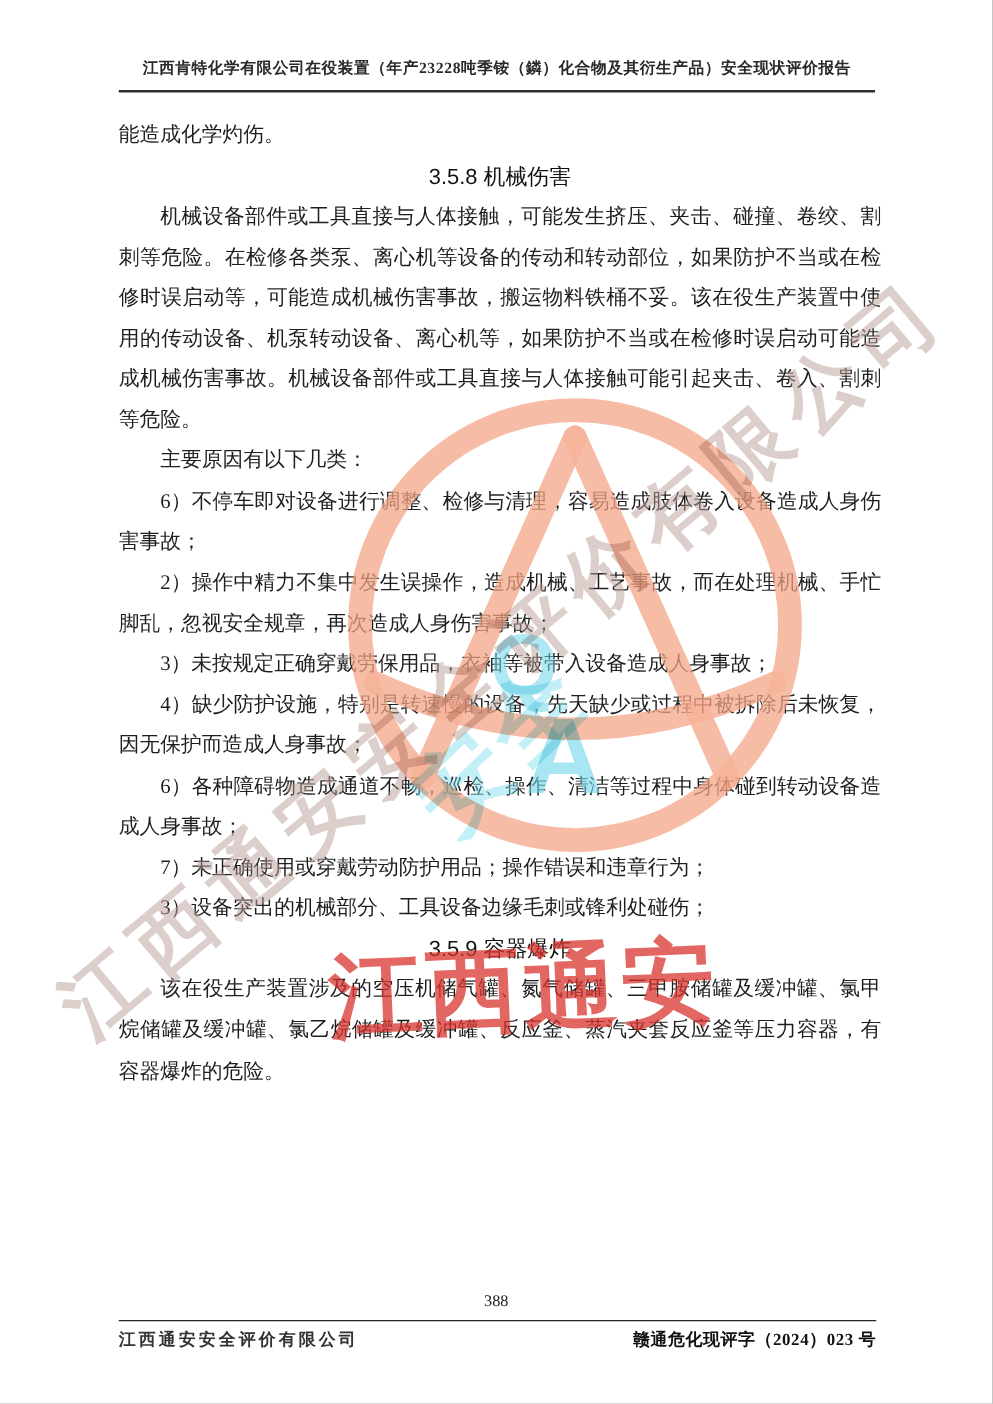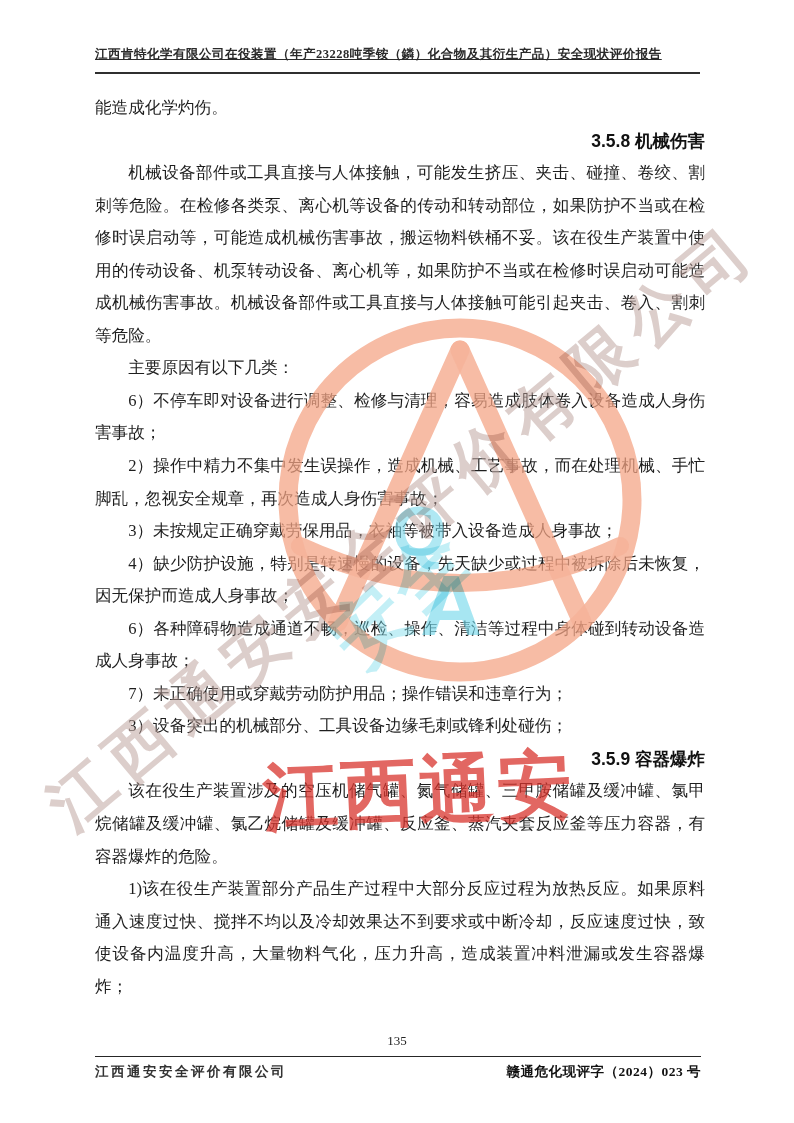--- a/index.html
+++ b/index.html
@@ -8,40 +8,39 @@
     width:794px;height:1123px;
     background:#ffffff;
     margin:0 auto;
     overflow:hidden;
     font-family:"Liberation Serif","DejaVu Serif",serif;
     color:#1e1e1e;
   }
   
   .header{
     position:absolute;left:95px;top:46px;width:605px;
-    text-align:left;
+    text-align:center;
     font-size:12.5px;font-weight:bold;
     color:#2a2a2a;
     padding-bottom:9px;
     border-bottom:2px solid #2f2f2f;
     letter-spacing:0.5px;
-    text-decoration:underline;
   }
   
   .doc-body{
     position:absolute;left:95px;top:92px;width:610px;
     font-size:16.6px;line-height:32.55px;
     text-align:justify;
   }
   .para{ text-align:justify; }
   .para.indent{ text-indent:2em;font-family:Liberation Serif, serif; }
   .heading{
     font-family:"Liberation Sans","DejaVu Sans",sans-serif;
-    font-weight:bold;font-size:17.5px;color:#111;
-    text-align:right;
+    font-weight:normal;font-size:17.5px;color:#111;
+    text-align:center;
   }
   
   .pagenum{
     position:absolute;left:0;top:1033px;width:100%;
     text-align:center;font-size:13px;color:#222;
   }
   .footer{
     position:absolute;left:95px;top:1056px;width:606px;
     border-top:1.8px solid #262626;
     padding-top:6px;
@@ -122,24 +121,23 @@
       <div class="para indent">主要原因有以下几类：</div>
       <div class="para indent">6）不停车即对设备进行调整、检修与清理，容易造成肢体卷入设备造成人身伤害事故；</div>
       <div class="para indent">2）操作中精力不集中发生误操作，造成机械、工艺事故，而在处理机械、手忙脚乱，忽视安全规章，再次造成人身伤害事故；</div>
       <div class="para indent">3）未按规定正确穿戴劳保用品，衣袖等被带入设备造成人身事故；</div>
       <div class="para indent">4）缺少防护设施，特别是转速慢的设备，先天缺少或过程中被拆除后未恢复，因无保护而造成人身事故；</div>
       <div class="para indent">6）各种障碍物造成通道不畅，巡检、操作、清洁等过程中身体碰到转动设备造成人身事故；</div>
       <div class="para indent">7）未正确使用或穿戴劳动防护用品；操作错误和违章行为；</div>
       <div class="para indent">3）设备突出的机械部分、工具设备边缘毛刺或锋利处碰伤；</div>
       <div class="heading">3.5.9 容器爆炸</div>
       <div class="para indent">该在役生产装置涉及的空压机储气罐、氮气储罐、三甲胺储罐及缓冲罐、氯甲烷储罐及缓冲罐、氯乙烷储罐及缓冲罐、反应釜、蒸汽夹套反应釜等压力容器，有容器爆炸的危险。</div>
-      <div class="para indent">1)该在役生产装置部分产品生产过程中大部分反应过程为放热反应。如果原料通入速度过快、搅拌不均以及冷却效果达不到要求或中断冷却，反应速度过快，致使设备内温度升高，大量物料气化，压力升高，造成装置冲料泄漏或发生容器爆炸；</div>
     </div>
 
-  <div class="pagenum">135</div>
+  <div class="pagenum">388</div>
 
   <div class="footer">
     <span class="footer-left">江西通安安全评价有限公司</span>
     <span class="footer-right">赣通危化现评字（2024）023 号</span>
   </div>
 
   <div class="wm">
 
     <svg class="wm-logo" width="384" height="384" viewBox="0 0 384 384">
       <g fill="none" stroke="#f4a384" stroke-opacity="0.9">

